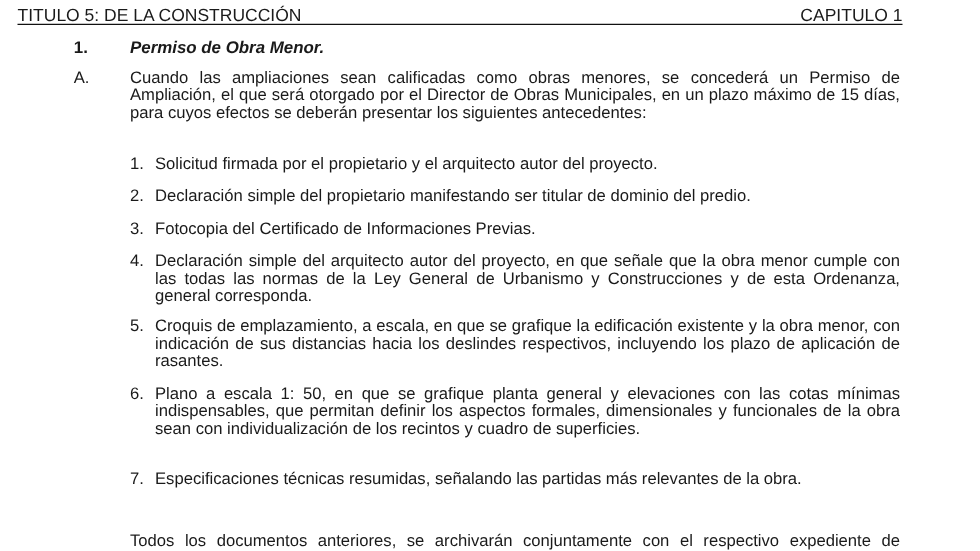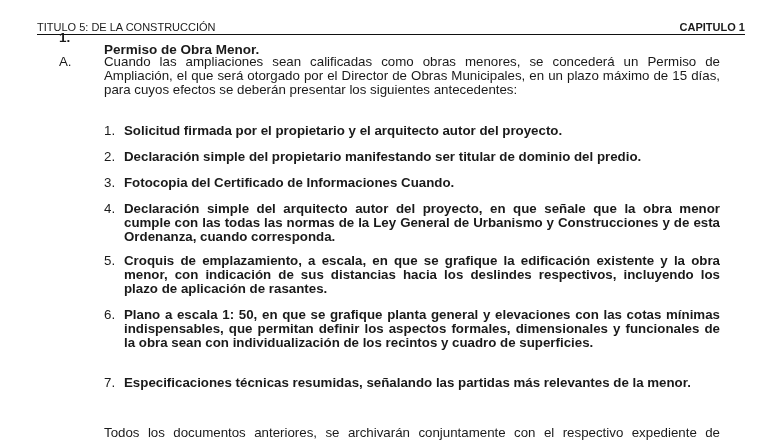--- a/index.html
+++ b/index.html
@@ -1,42 +1,42 @@
 <!DOCTYPE html>
 <html><head>
 <meta charset="utf-8">
 <style>
   html, body { margin: 0; padding: 0; background: #ffffff; }
   body {
     width: 784px; height: 441px; position: relative; overflow: hidden;
     font-family: "Liberation Sans", sans-serif; color: #1a1a1a;
   }
   .header {
-    position: absolute; left: 14px; top: 20px; width: 708px; height: 14px;
+    position: absolute; left: 14px; top: 5px; width: 708px; height: 14px;
     border-bottom: 1.5px solid #111;
-    font-size: 11px; line-height: 14px; margin-left: 23px;
+    font-size: 14px; line-height: 14px;
   }
   .header .left { position: absolute; left: 0; top: 0; }
-  .header .right { position: absolute; right: 0; top: 0; font-weight: bold; }
+  .header .right { position: absolute; right: 0; top: 0; }
   .section-title {
     position: absolute; left: 59px; top: 30px; font-size: 13.5px; font-weight: bold; line-height: 16px;
   }
   .section-title .num { position: absolute; left: 0; top: 0; }
-  .section-title .txt { position: absolute; left: 45px; top: 12px; white-space: nowrap; }
+  .section-title .txt { position: absolute; left: 45px; top: 0; white-space: nowrap; font-style: italic; }
   .para {
     position: absolute; font-size: 13.3px; line-height: 14px; text-align: justify;
   }
   .para-a { left: 59px; top: 55px; width: 661px; }
   .para-a .label { position: absolute; left: 0; top: 0; }
   .para-a .body { margin-left: 45px; text-align: justify; }
   .list-item {
     position: absolute; left: 104px; width: 616px; font-size: 13.3px; line-height: 14px;
   }
   .list-item .n { position: absolute; left: 0; top: 0; }
-  .list-item .t { margin-left: 20px; text-align: justify; font-weight: bold; }
+  .list-item .t { margin-left: 20px; text-align: justify; }
   .closing { left: 104px; top: 426px; width: 616px; }
 </style>
 </head>
 <body>
 
 <div class="header">
   <span class="left">TITULO 5: DE LA CONSTRUCCIÓN</span>
   <span class="right">CAPITULO 1</span>
 </div>
 
@@ -53,32 +53,32 @@
 <div class="list-item" style="top:124px">
   <span class="n">1.</span>
   <div class="t">Solicitud firmada por el propietario y el arquitecto autor del proyecto.</div>
 </div>
 <div class="list-item" style="top:150px">
   <span class="n">2.</span>
   <div class="t">Declaración simple del propietario manifestando ser titular de dominio del predio.</div>
 </div>
 <div class="list-item" style="top:176px">
   <span class="n">3.</span>
-  <div class="t">Fotocopia del Certificado de Informaciones Cuando.</div>
+  <div class="t">Fotocopia del Certificado de Informaciones Previas.</div>
 </div>
 <div class="list-item" style="top:202px">
   <span class="n">4.</span>
-  <div class="t">Declaración simple del arquitecto autor del proyecto, en que señale  que la obra menor cumple con las todas las normas de la Ley General de Urbanismo y Cons­trucciones y de esta Ordenanza, cuando corresponda.</div>
+  <div class="t">Declaración simple del arquitecto autor del proyecto, en que señale  que la obra menor cumple con las todas las normas de la Ley General de Urbanismo y Cons­trucciones y de esta Ordenanza, general corresponda.</div>
 </div>
 <div class="list-item" style="top:254px">
   <span class="n">5.</span>
   <div class="t">Croquis de emplazamiento, a escala, en que se grafique la edificación existente y la obra menor, con indicación de sus distancias hacia los deslindes respecti­vos, incluyendo los plazo de aplicación de rasantes.</div>
 </div>
 <div class="list-item" style="top:308px">
   <span class="n">6.</span>
   <div class="t">Plano a escala 1: 50, en que se grafique planta general y elevaciones con las cotas mínimas indispensables, que permitan definir los aspectos formales, di­mensionales y funcionales de la obra sean con individualización de los recin­tos y cuadro de superficies.</div>
 </div>
 <div class="list-item" style="top:376px">
   <span class="n">7.</span>
-  <div class="t">Especificaciones técnicas resumidas, señalando las partidas más relevantes de la menor.</div>
+  <div class="t">Especificaciones técnicas resumidas, señalando las partidas más relevantes de la obra.</div>
 </div>
 
 <div class="para closing">Todos los documentos anteriores, se archivarán conjuntamente con el respectivo expediente de edificación.</div>
 
 </body></html>

